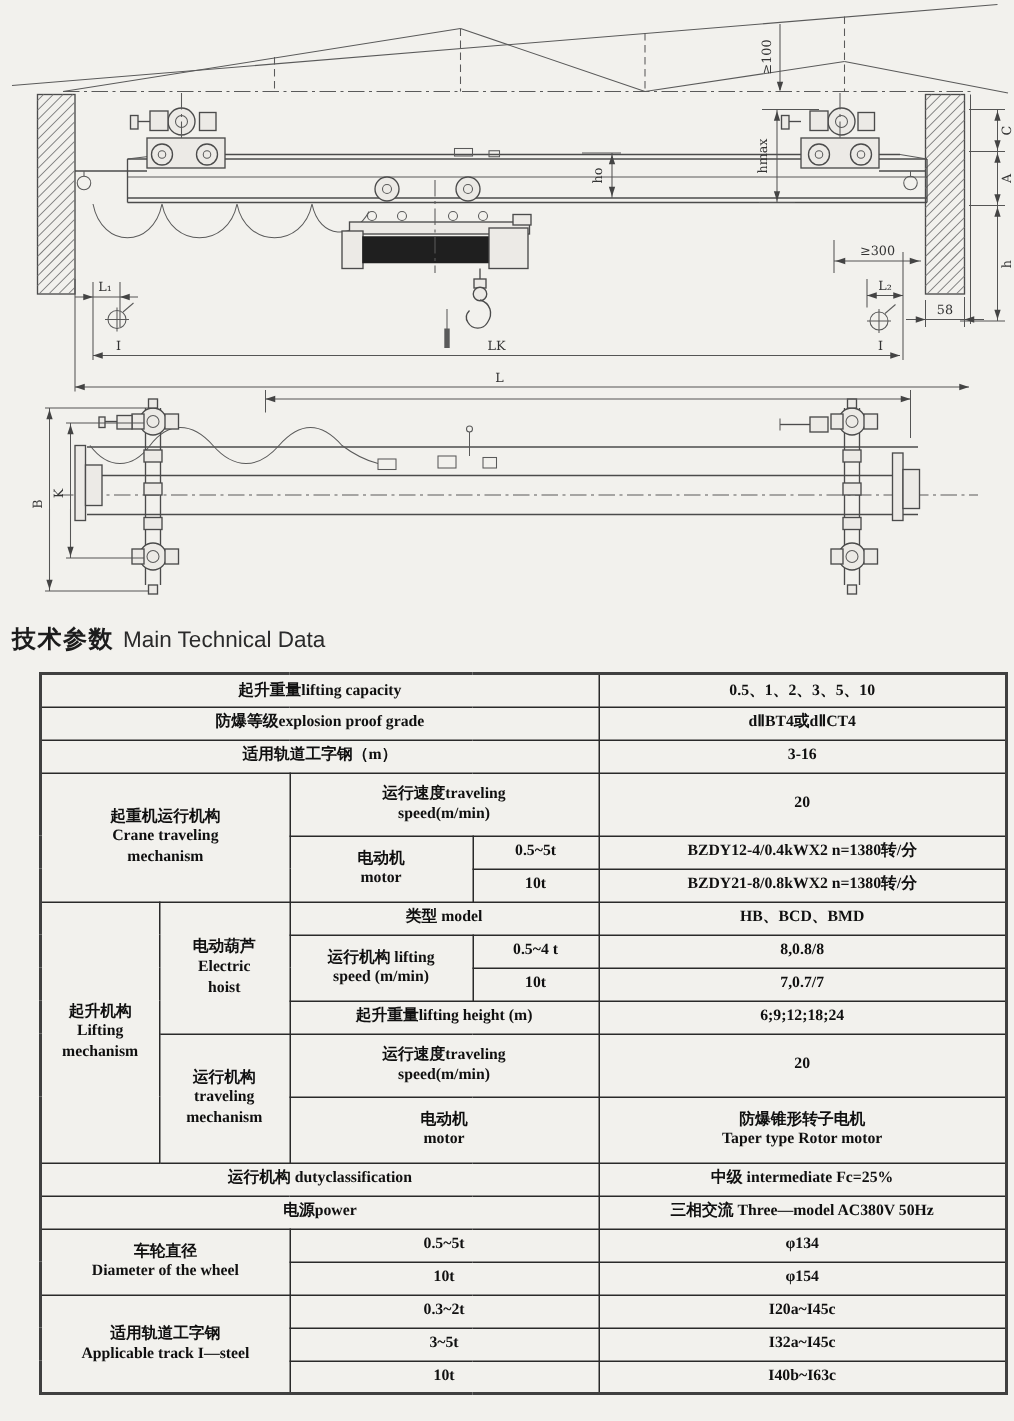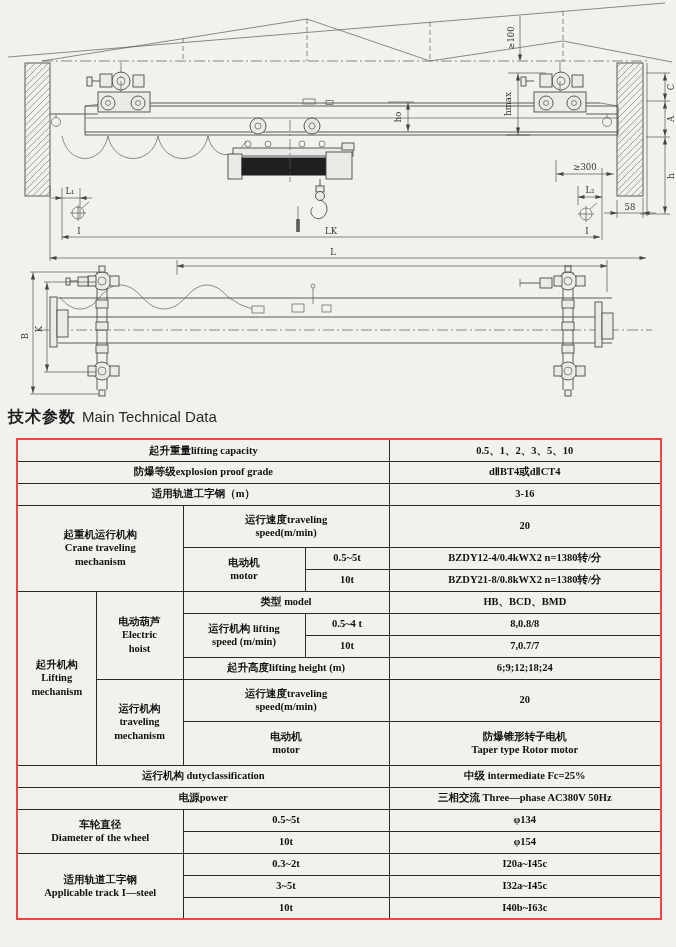--- a/index.html
+++ b/index.html
@@ -15,28 +15,28 @@
   .ln{stroke:#4b4b4b;stroke-width:0.9;fill:none;}
   .thin{stroke:#5a5a5a;stroke-width:0.7;fill:none;}
   .dim{stroke:#555;stroke-width:0.7;fill:none;}
   .dash{stroke-dasharray:5 3;}
   .cdash{stroke-dasharray:11 3 2 3;}
   .dimtxt{font-family:"DejaVu Serif",serif;font-size:8.5px;fill:#333;}
   .arrow{fill:#444;stroke:none;}
   .dark{fill:#1f1f1f;stroke:#1f1f1f;}
   .machine{fill:#eceae6;stroke:#4b4b4b;stroke-width:0.9;}
   
-  #title-block{margin:0 0 0 8px;height:24px;line-height:24px;}
+  #title-block{margin:10px 0 0 8px;height:24px;line-height:24px;}
   #title-zh{font-weight:bold;font-size:16px;color:#1c1c1c;letter-spacing:1px;}
   #title-en{font-size:15px;color:#2a2a2a;margin-left:6px;}
   
   #spec-table{
     border-collapse:collapse;table-layout:fixed;
-    width:644px;margin:9px 0 0 16px;
-    border:2px solid #ef4444;
+    width:644px;margin:9px 0 0 26px;
+    border:2px solid #404040;
   }
   #spec-table td{
     border:1.2px solid #2a2a2a;
     text-align:center;vertical-align:middle;
     font-family:"Liberation Serif",serif;
     font-weight:bold;font-size:10.5px;line-height:1.25;
     color:#101010;padding:1px 3px;
     white-space:pre-line;overflow:hidden;
   }
   #spec-table tr{height:22px;}
@@ -456,21 +456,21 @@
     <td rowspan="2">运行机构 lifting
 speed (m/min)</td>
     <td>0.5~4 t</td>
     <td>8,0.8/8</td>
   </tr>
   <tr>
     <td>10t</td>
     <td>7,0.7/7</td>
   </tr>
   <tr>
-    <td colspan="2">起升高度lifting height (m)</td>
+    <td colspan="2">起升重量lifting height (m)</td>
     <td>6;9;12;18;24</td>
   </tr>
   <tr class="t42">
     <td rowspan="2">运行机构
 traveling
 mechanism</td>
     <td colspan="2">运行速度traveling
 speed(m/min)</td>
     <td>20</td>
   </tr>
@@ -479,21 +479,21 @@
 motor</td>
     <td>防爆锥形转子电机
 Taper type Rotor motor</td>
   </tr>
   <tr>
     <td colspan="4">运行机构  dutyclassification</td>
     <td>中级 intermediate Fc=25%</td>
   </tr>
   <tr>
     <td colspan="4">电源power</td>
-    <td>三相交流  Three—phase AC380V 50Hz</td>
+    <td>三相交流  Three—model AC380V 50Hz</td>
   </tr>
   <tr>
     <td colspan="2" rowspan="2">车轮直径
 Diameter of the wheel</td>
     <td colspan="2">0.5~5t</td>
     <td>φ134</td>
   </tr>
   <tr>
     <td colspan="2">10t</td>
     <td>φ154</td>

